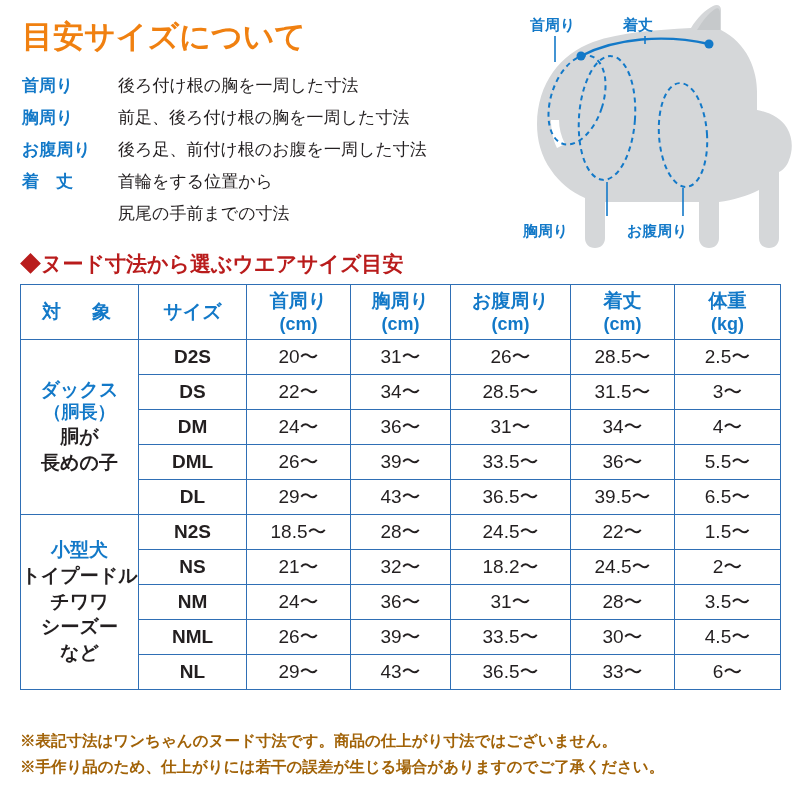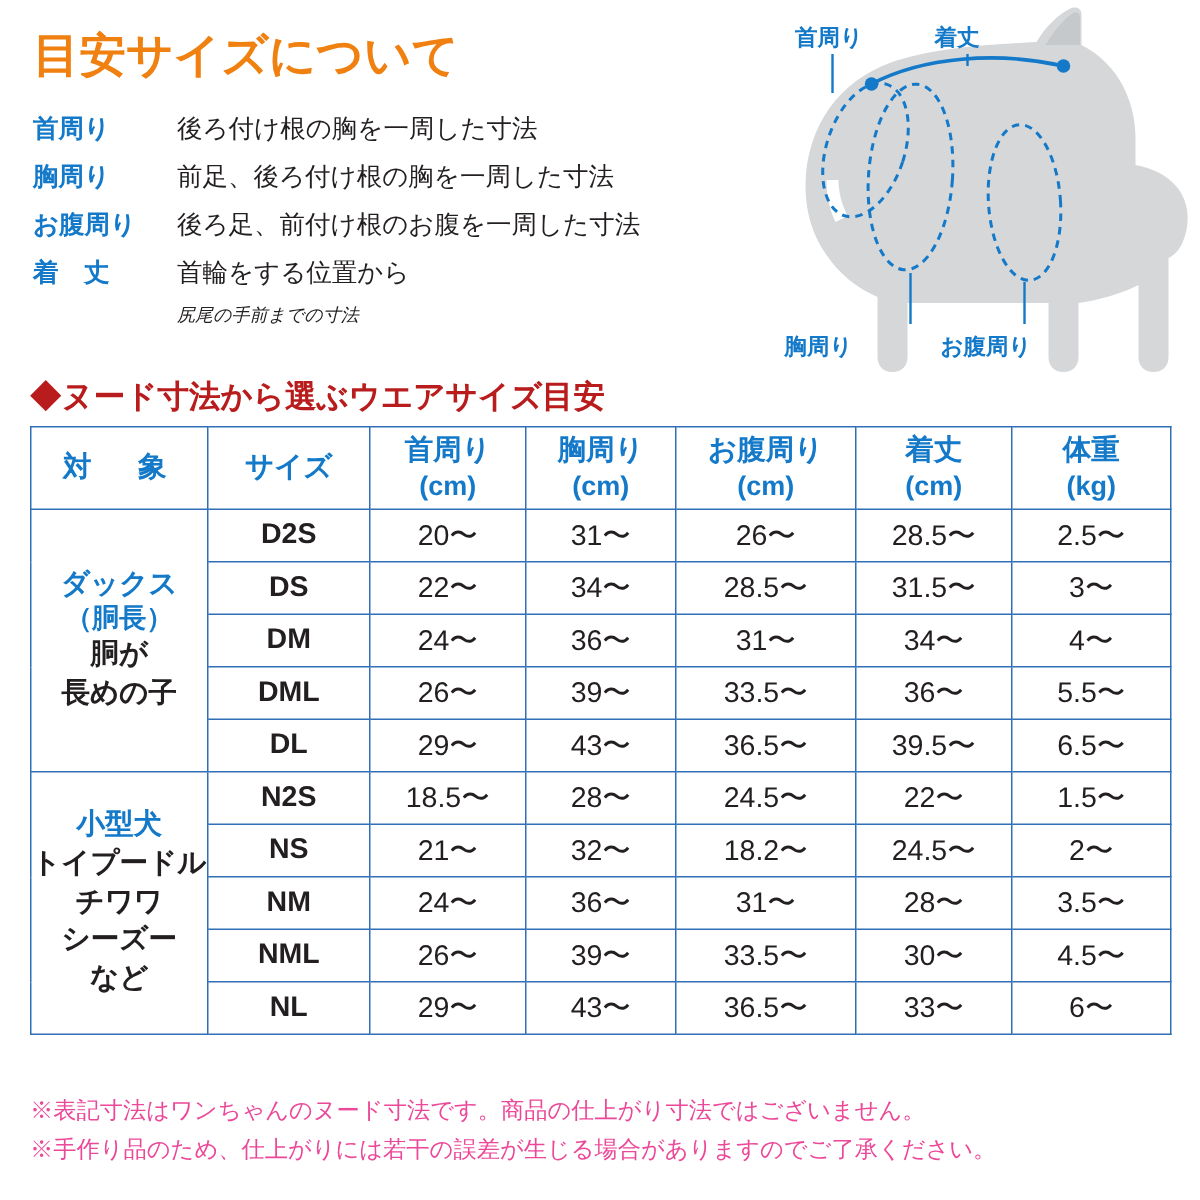--- a/index.html
+++ b/index.html
@@ -56,26 +56,25 @@
     white-space: nowrap;
     letter-spacing: 0px;
   }
   .def-desc {
     font-size: 17px;
     color: #231f20;
     white-space: nowrap;
     letter-spacing: 0px;
   }
   .def-extra {
-    font-size: 12px;
+    font-size: 17px;
     color: #231f20;
     margin-left: 96px;
     margin-top: 2px;
     white-space: nowrap;
-    font-style: italic;
   }
 
   
   .illus {
     position: absolute;
     left: 455px;
     top: 0px;
     width: 345px;
     height: 260px;
   }
@@ -174,23 +173,23 @@
   .col-weight { width: 106px; }
 
   
   .notes {
     position: absolute;
     left: 20px;
     top: 728px;
     width: 770px;
   }
   .note-line {
-    color: #ec4899;
+    color: #a16207;
     font-size: 15.5px;
-    font-weight: normal;
+    font-weight: bold;
     line-height: 1.65;
     white-space: nowrap;
   }
 </style>
 </head>
 <body>
 
 <div class="page">
 
   <div class="title">目安サイズについて</div>

